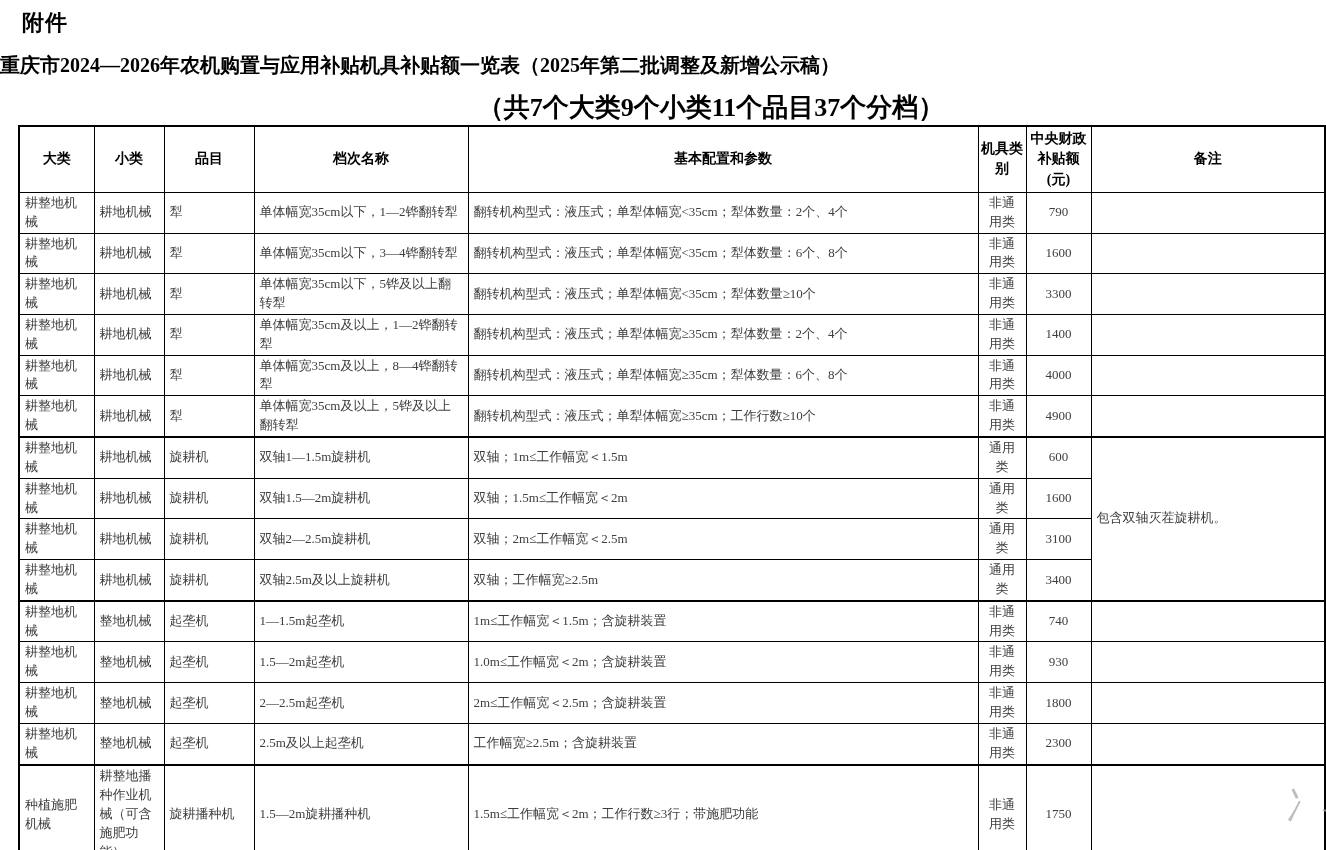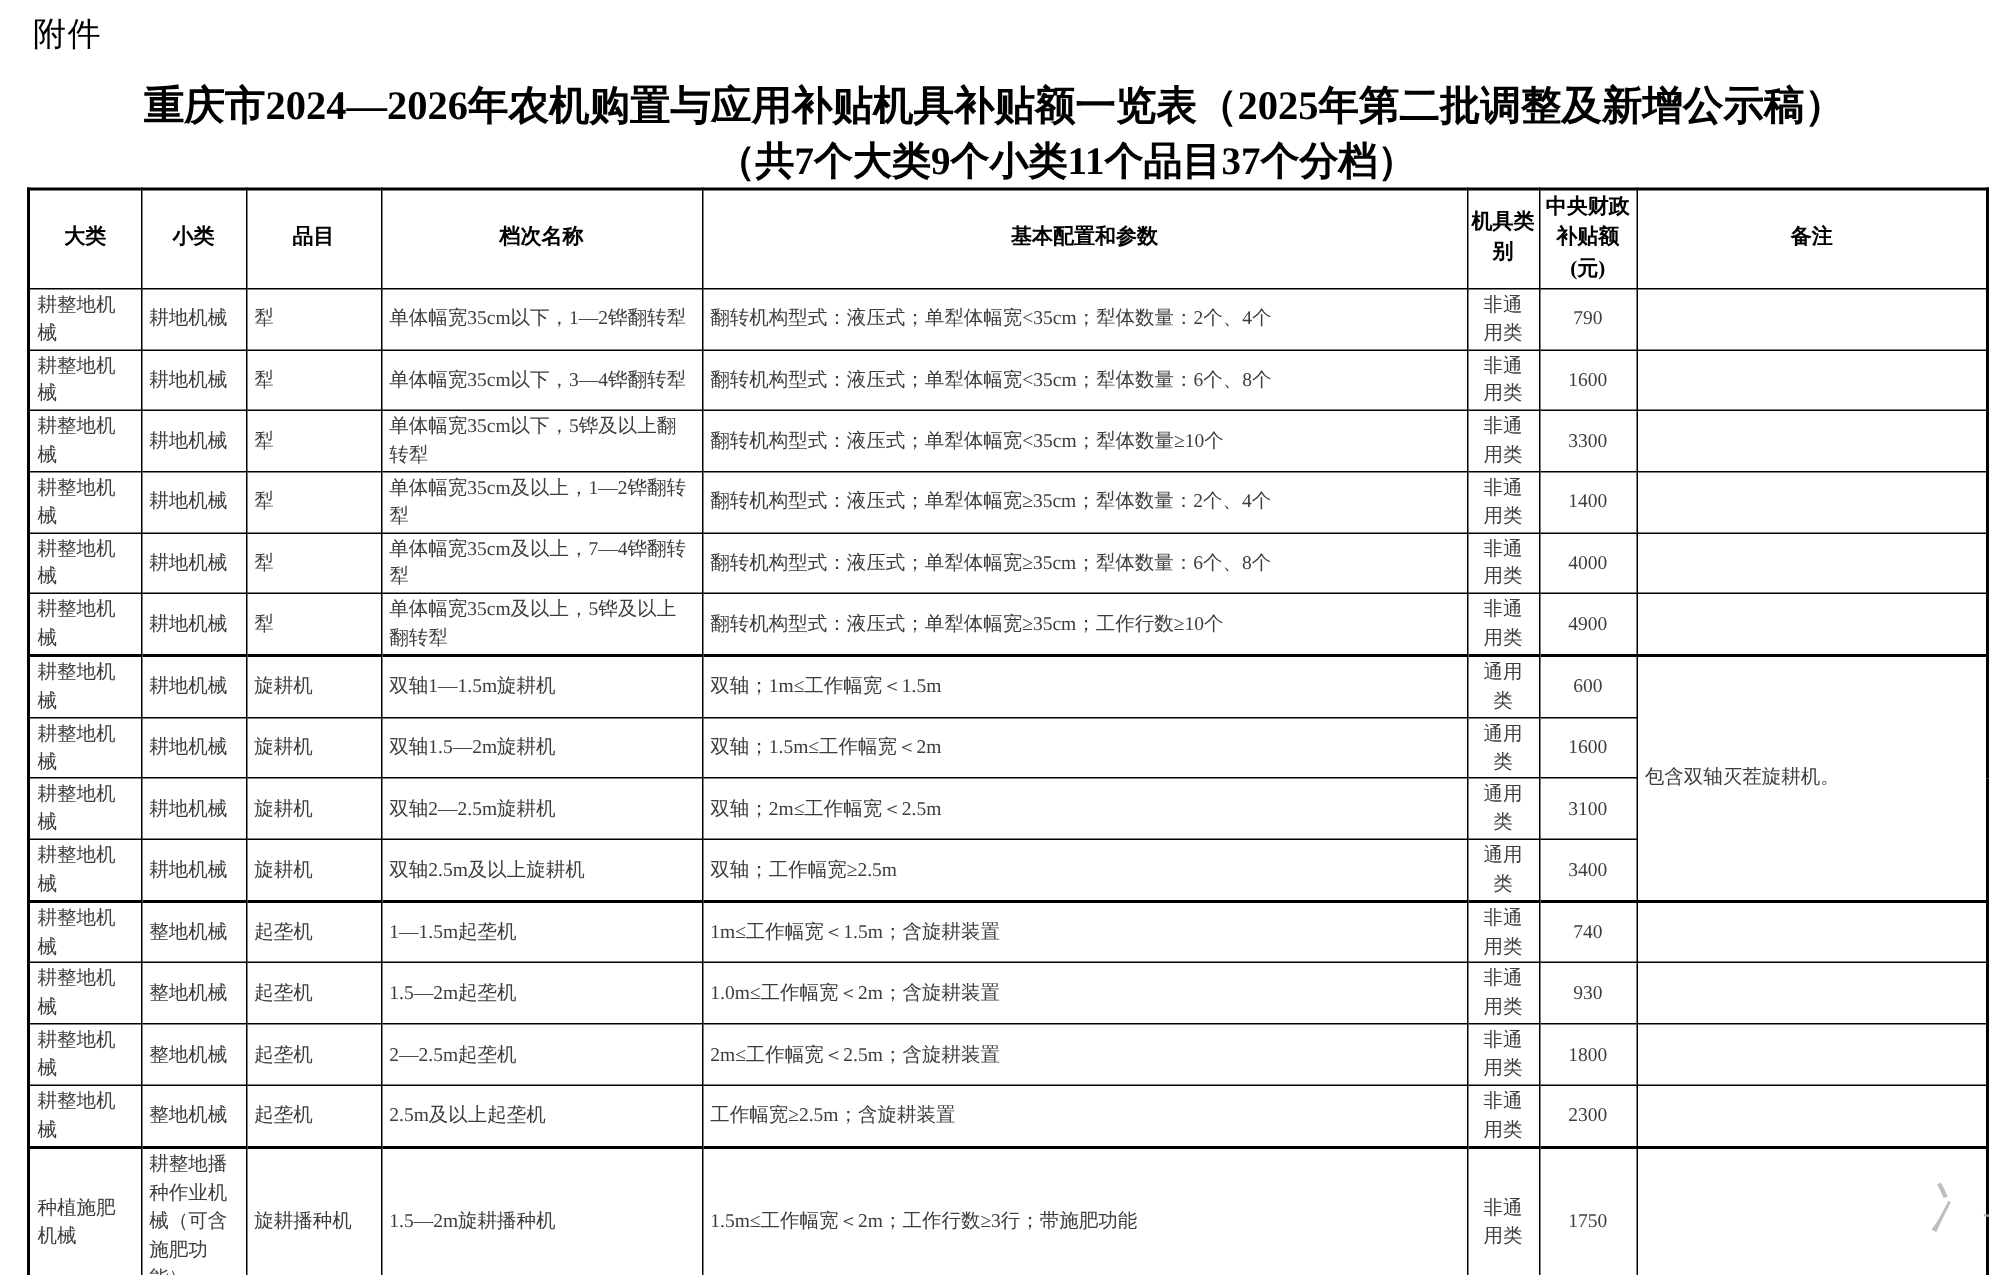--- a/index.html
+++ b/index.html
@@ -3,25 +3,25 @@
 <meta charset="utf-8">
 <style>
   html,body{margin:0;padding:0;}
   body{
     width:1326px;height:850px;position:relative;background:#ffffff;
     font-family:"Liberation Serif","DejaVu Serif",serif;
     overflow:hidden;color:#000;
   }
   .attachment{
     position:absolute;left:22px;top:8px;
-    font-size:22px;font-weight:normal;letter-spacing:1px;
+    font-size:22px;font-weight:bold;letter-spacing:1px;
   }
   .title{
     position:absolute;left:0;top:52px;width:100%;
-    text-align:center;font-size:27px;font-weight:bold;
+    font-size:20px;font-weight:bold;
     white-space:nowrap;
   }
   .subtitle{
     position:absolute;left:0;top:90px;width:100%;
     text-align:center;font-size:26px;font-weight:bold;margin-left:48px;
   }
   table.grid{
     position:absolute;left:18px;top:125px;
     width:1306px;border-collapse:collapse;table-layout:fixed;
     border:2px solid #000;
@@ -123,21 +123,21 @@
         <td class="c-grade">单体幅宽35cm及以上，1—2铧翻转犁</td>
         <td class="c-params">翻转机构型式：液压式；单犁体幅宽≥35cm；犁体数量：2个、4个</td>
         <td class="c-class">非通用类</td>
         <td class="c-subsidy">1400</td>
         <td class="c-remark"></td>
       </tr>
       <tr class="row">
         <td class="c-category">耕整地机械</td>
         <td class="c-subcategory">耕地机械</td>
         <td class="c-item">犁</td>
-        <td class="c-grade">单体幅宽35cm及以上，7—4铧翻转犁</td>
+        <td class="c-grade">单体幅宽35cm及以上，8—4铧翻转犁</td>
         <td class="c-params">翻转机构型式：液压式；单犁体幅宽≥35cm；犁体数量：6个、8个</td>
         <td class="c-class">非通用类</td>
         <td class="c-subsidy">4000</td>
         <td class="c-remark"></td>
       </tr>
       <tr class="row">
         <td class="c-category">耕整地机械</td>
         <td class="c-subcategory">耕地机械</td>
         <td class="c-item">犁</td>
         <td class="c-grade">单体幅宽35cm及以上，5铧及以上翻转犁</td>

